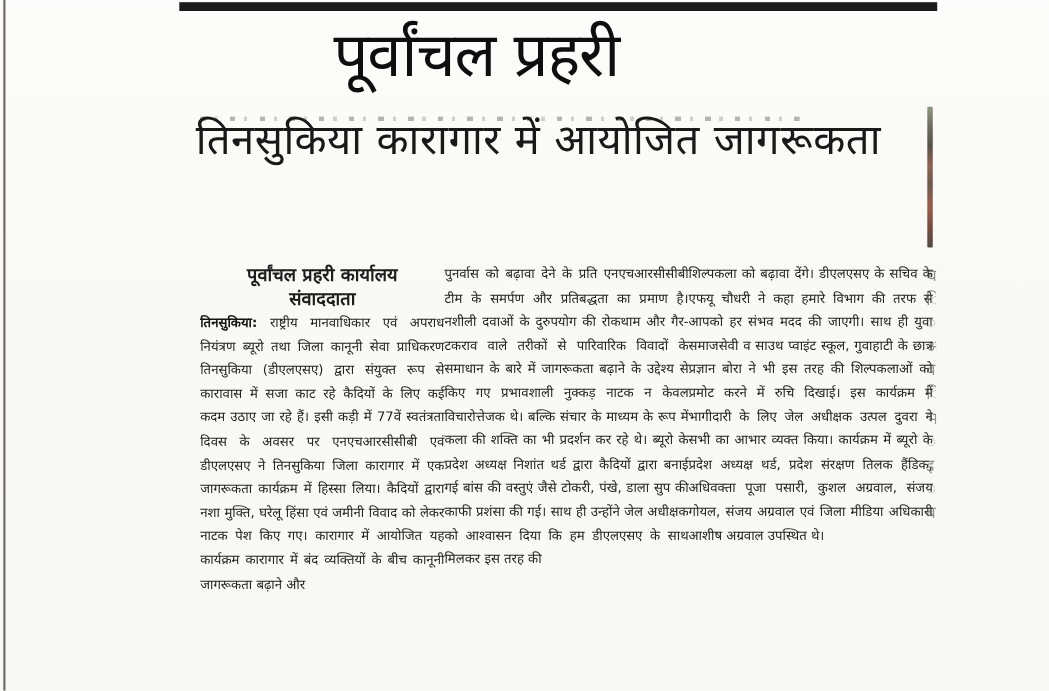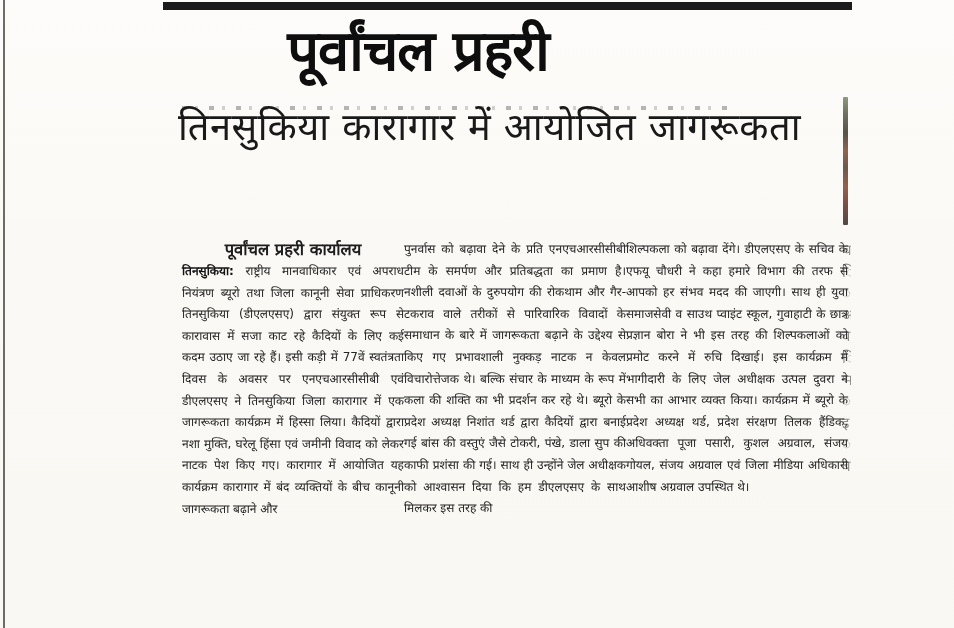--- a/index.html
+++ b/index.html
@@ -16,23 +16,23 @@
   }
   .left-rule{
     position:absolute;left:3px;top:0;width:2px;height:628px;
     background:#55524b;opacity:.85;
   }
   .top-bar{
     position:absolute;left:163px;top:2px;width:689px;height:8px;
     background:#1b1b1b;
   }
   .masthead{
-    position:absolute;left:183px;top:8px;width:470px;margin:0;
+    position:absolute;left:198px;top:8px;width:470px;margin:0;
     text-align:center;
-    font-size:56px;font-weight:bold;color:#0e0e0e;
+    font-size:56px;font-weight:normal;color:#0e0e0e;
     letter-spacing:-1px;line-height:1.55;
     white-space:nowrap;
   }
   .remnant{
     position:absolute;left:182px;top:106px;width:545px;height:4px;
     background:repeating-linear-gradient(90deg,
       rgba(95,95,95,.45) 0 5px, rgba(0,0,0,0) 5px 13px,
       rgba(110,110,110,.3) 13px 16px, rgba(0,0,0,0) 16px 27px);
     filter:blur(.6px);
   }
@@ -86,20 +86,21 @@
   <div class="remnant"></div>
 
   <div class="headline">
     <div>तिनसुकिया कारागार में आयोजित जागरूकता</div>
   </div>
 
   <div class="columns">
 
     <div class="col">
       <div class="byline">पूर्वांचल प्रहरी कार्यालय</div>
+      <div class="byline">संवाददाता</div>
       <p class="body-text"><b class="dateline">तिनसुकिया:</b> <span>राष्ट्रीय मानवाधिकार एवं अपराध नियंत्रण ब्यूरो तथा जिला कानूनी सेवा प्राधिकरण तिनसुकिया (डीएलएसए) द्वारा संयुक्त रूप से कारावास में सजा काट रहे कैदियों के लिए कई कदम उठाए जा रहे हैं। इसी कड़ी में 77वें स्वतंत्रता दिवस के अवसर पर एनएचआरसीसीबी एवं डीएलएसए ने तिनसुकिया जिला कारागार में एक जागरूकता कार्यक्रम में हिस्सा लिया। कैदियों द्वारा नशा मुक्ति, घरेलू हिंसा एवं जमीनी विवाद को लेकर नाटक पेश किए गए। कारागार में आयोजित यह कार्यक्रम कारागार में बंद व्यक्तियों के बीच कानूनी जागरूकता बढ़ाने और</span></p>
     </div>
 
     <div class="col">
       <p class="body-text">पुनर्वास को बढ़ावा देने के प्रति एनएचआरसीसीबी टीम के समर्पण और प्रतिबद्धता का प्रमाण है। नशीली दवाओं के दुरुपयोग की रोकथाम और गैर-टकराव वाले तरीकों से पारिवारिक विवादों के समाधान के बारे में जागरूकता बढ़ाने के उद्देश्य से किए गए प्रभावशाली नुक्कड़ नाटक न केवल विचारोत्तेजक थे। बल्कि संचार के माध्यम के रूप में कला की शक्ति का भी प्रदर्शन कर रहे थे। ब्यूरो के प्रदेश अध्यक्ष निशांत थर्ड द्वारा कैदियों द्वारा बनाई गई बांस की वस्तुएं जैसे टोकरी, पंखे, डाला सुप की काफी प्रशंसा की गई। साथ ही उन्होंने जेल अधीक्षक को आश्वासन दिया कि हम डीएलएसए के साथ मिलकर इस तरह की</p>
     </div>
 
     <div class="col">
       <p class="body-text">शिल्पकला को बढ़ावा देंगे। डीएलएसए के सचिव के एफयू चौधरी ने कहा हमारे विभाग की तरफ से आपको हर संभव मदद की जाएगी। साथ ही युवा समाजसेवी व साउथ प्वाइंट स्कूल, गुवाहाटी के छात्र प्रज्ञान बोरा ने भी इस तरह की शिल्पकलाओं को प्रमोट करने में रुचि दिखाई। इस कार्यक्रम में भागीदारी के लिए जेल अधीक्षक उत्पल दुवरा ने सभी का आभार व्यक्त किया। कार्यक्रम में ब्यूरो के प्रदेश अध्यक्ष थर्ड, प्रदेश संरक्षण तिलक हैंडिक, अधिवक्ता पूजा पसारी, कुशल अग्रवाल, संजय गोयल, संजय अग्रवाल एवं जिला मीडिया अधिकारी आशीष अग्रवाल उपस्थित थे।</p>
     </div>

